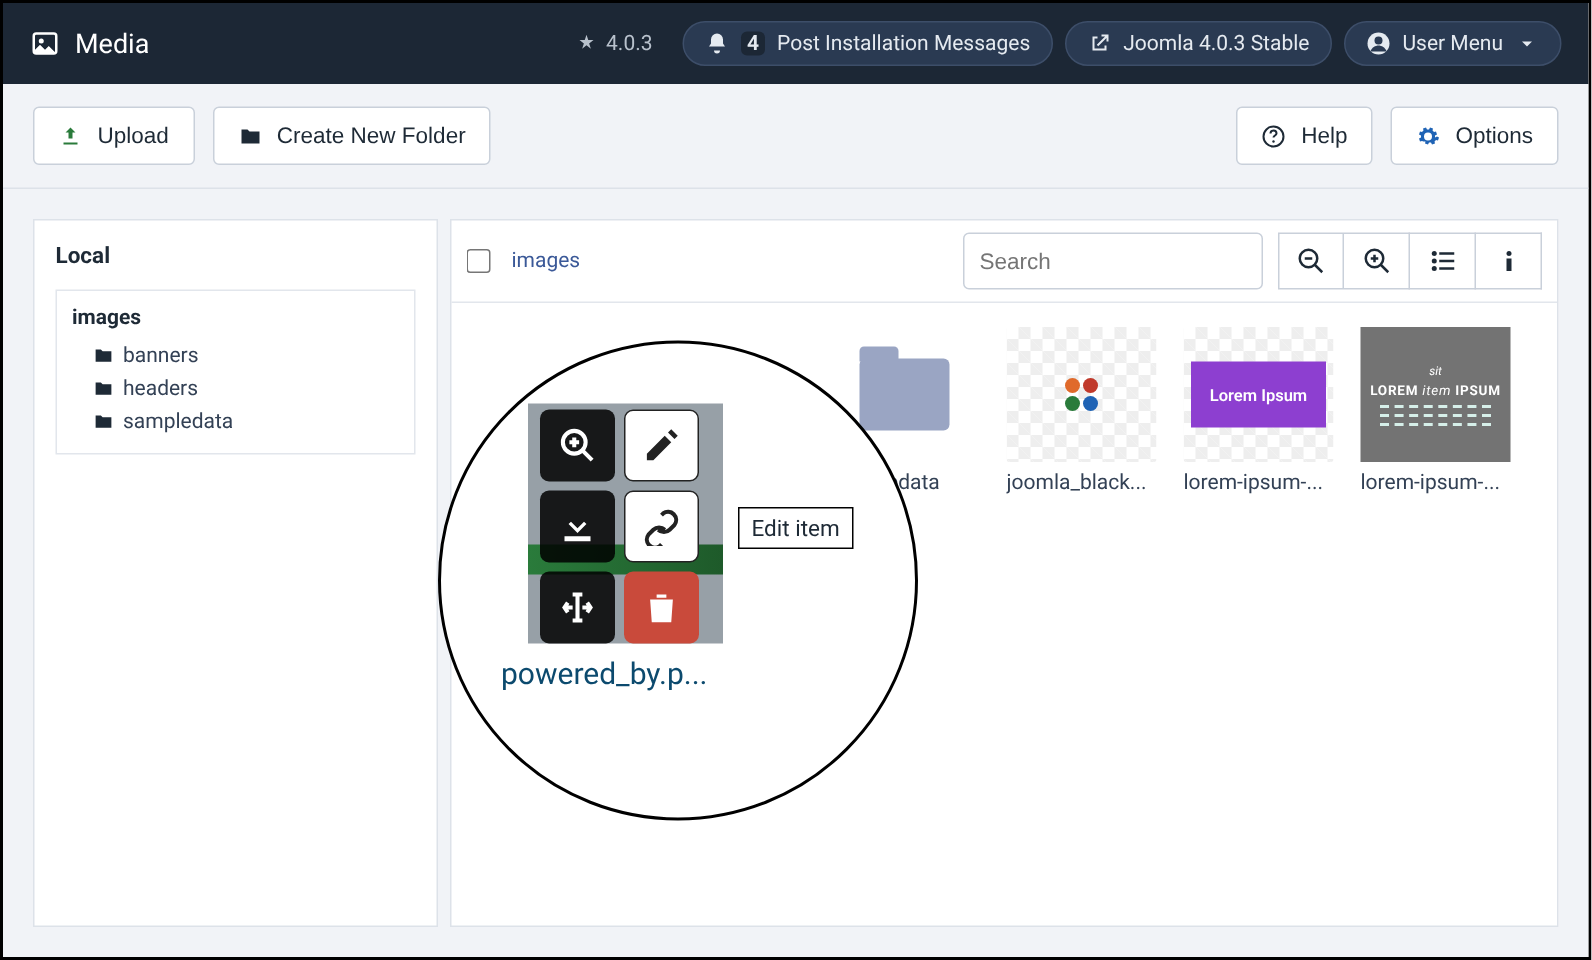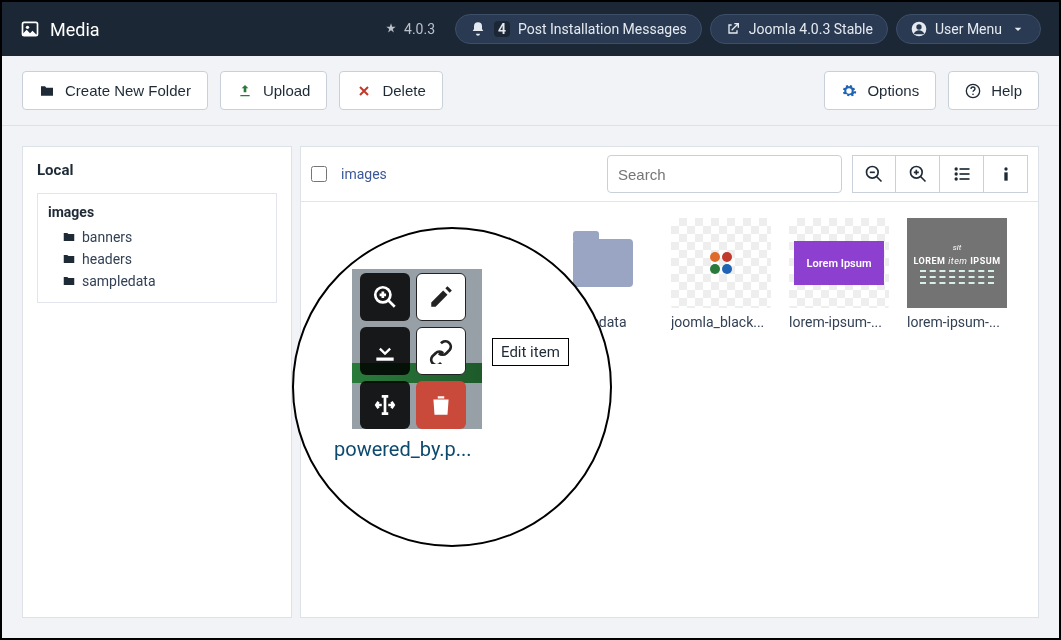--- a/index.html
+++ b/index.html
@@ -28,21 +28,21 @@
 .sidebar-tree { border: 1px solid #e2e6ec; padding: 10px; font-size: 14px; }
 .tree-root { font-weight: 700; margin-bottom: 6px; }
 .tree-item { display: flex; align-items: center; gap: 6px; padding: 3px 0 3px 14px; color: #334155; cursor: pointer; }
 .tree-item svg { width: 14px; height: 14px; fill: #1e2a36; }
 
 .content { flex: 1; background: #fff; border: 1px solid #dde2e9; display: flex; flex-direction: column; }
 .content-header { display: flex; align-items: center; padding: 8px 10px; border-bottom: 1px solid #e2e6ec; gap: 10px; }
 .content-header input[type=checkbox] { width: 16px; height: 16px; }
 .crumb { color: #3b5998; font-size: 14px; cursor: pointer; margin-left: 4px; }
 .content-header-spacer { flex: 1; }
-.search { width: 235px; height: 38px; border: 1px solid #c9d0da; border-radius: 4px; padding: 0 10px; font-size: 15px; }
+.search { width: 200px; height: 38px; border: 1px solid #c9d0da; border-radius: 4px; padding: 0 10px; font-size: 15px; }
 .iconbtn { width: 44px; height: 38px; border: 1px solid #c9d0da; border-left: none; display: flex; align-items: center; justify-content: center; cursor: pointer; background: #fff; }
 .iconbtn:first-of-type { border-left: 1px solid #c9d0da; }
 .iconbtn svg { width: 20px; height: 20px; fill: #1e2a36; }
 
 .grid { display: flex; gap: 18px; padding: 16px; flex-wrap: wrap; align-content: flex-start; }
 .thumb { width: 100px; display: flex; flex-direction: column; align-items: center; cursor: pointer; }
 .thumb-img { width: 100px; height: 90px; display: flex; align-items: center; justify-content: center; border-radius: 2px; position: relative; }
 .thumb-label { font-size: 14px; color: #334155; margin-top: 6px; width: 100%; overflow: hidden; text-overflow: ellipsis; white-space: nowrap; text-align: left; }
 .checker { background-image: linear-gradient(45deg,#eee 25%,transparent 25%,transparent 75%,#eee 75%),linear-gradient(45deg,#eee 25%,transparent 25%,transparent 75%,#eee 75%); background-size: 16px 16px; background-position:0 0,8px 8px; }
 
@@ -109,51 +109,45 @@
         </svg>
       <span>User Menu</span>
       <svg viewBox="0 0 24 24">
           <path d="M7 10l5 5 5-5z"></path>
         </svg>
     </div>
   </div>
 
   <div class="toolbar">
     <button class="btn">
-      <svg viewBox="0 0 24 24" fill="#1e2a36">
-          <path d="M3 5h6l2 2h10v12H3z"></path>
-        </svg>
-      <span>Create New Folder</span>
-    </button>
-    <button class="btn">
       <svg viewBox="0 0 24 24" fill="#2a7b3b">
           <path d="M12 3l5 5h-3v6h-4V8H7l5-5zM5 18h14v2H5z"></path>
         </svg>
       <span>Upload</span>
     </button>
     <button class="btn">
-      <svg viewBox="0 0 24 24" fill="#c0392b">
-          <path d="M18 6L6 18M6 6l12 12" stroke="#c0392b" stroke-width="3" fill="none"></path>
-        </svg>
-      <span>Delete</span>
+      <svg viewBox="0 0 24 24" fill="#1e2a36">
+          <path d="M3 5h6l2 2h10v12H3z"></path>
+        </svg>
+      <span>Create New Folder</span>
     </button>
     <div class="toolbar-spacer"></div>
-    <button class="btn">
-      <svg viewBox="0 0 24 24" fill="#1f63b5">
-          <path d="M12 8a4 4 0 100 8 4 4 0 000-8zm9 4l2 1-1 3-2-.5a8 8 0 01-1.5 1.5l.5 2-3 1-1-2h-2l-1 2-3-1 .5-2A8 8 0 016 16.5L4 17l-1-3 2-1v-2l-2-1 1-3 2 .5A8 8 0 017.5 6L7 4l3-1 1 2h2l1-2 3 1-.5 2A8 8 0 0118 7.5l2-.5 1 3-2 1v2z"></path>
-        </svg>
-      <span>Options</span>
-    </button>
     <button class="btn">
       <svg viewBox="0 0 24 24" fill="#1e2a36">
           <circle cx="12" cy="12" r="10" fill="none" stroke="#1e2a36" stroke-width="2"></circle>
           <path d="M9 9a3 3 0 116 0c0 2-3 2-3 4" stroke="#1e2a36" stroke-width="2" fill="none"></path>
           <circle cx="12" cy="17" r="1.2"></circle>
         </svg>
       <span>Help</span>
+    </button>
+    <button class="btn">
+      <svg viewBox="0 0 24 24" fill="#1f63b5">
+          <path d="M12 8a4 4 0 100 8 4 4 0 000-8zm9 4l2 1-1 3-2-.5a8 8 0 01-1.5 1.5l.5 2-3 1-1-2h-2l-1 2-3-1 .5-2A8 8 0 016 16.5L4 17l-1-3 2-1v-2l-2-1 1-3 2 .5A8 8 0 017.5 6L7 4l3-1 1 2h2l1-2 3 1-.5 2A8 8 0 0118 7.5l2-.5 1 3-2 1v2z"></path>
+        </svg>
+      <span>Options</span>
     </button>
   </div>
 
   <div class="main">
     <div class="sidebar">
       <h3>Local</h3>
       <div class="sidebar-tree">
         <div class="tree-root">images</div>
         <div class="tree-item">
           <svg viewBox="0 0 24 24">

